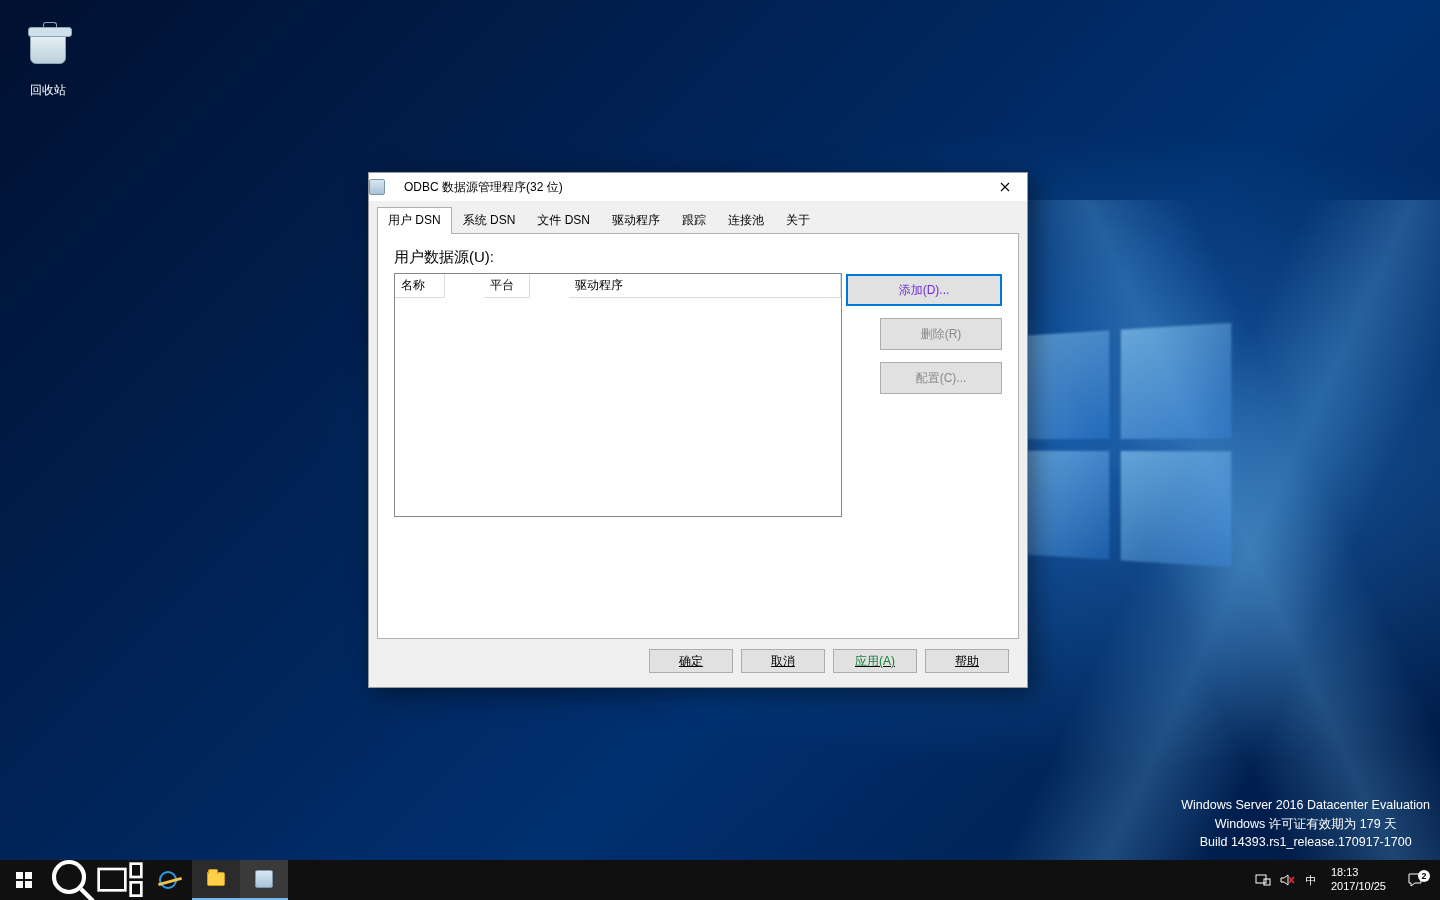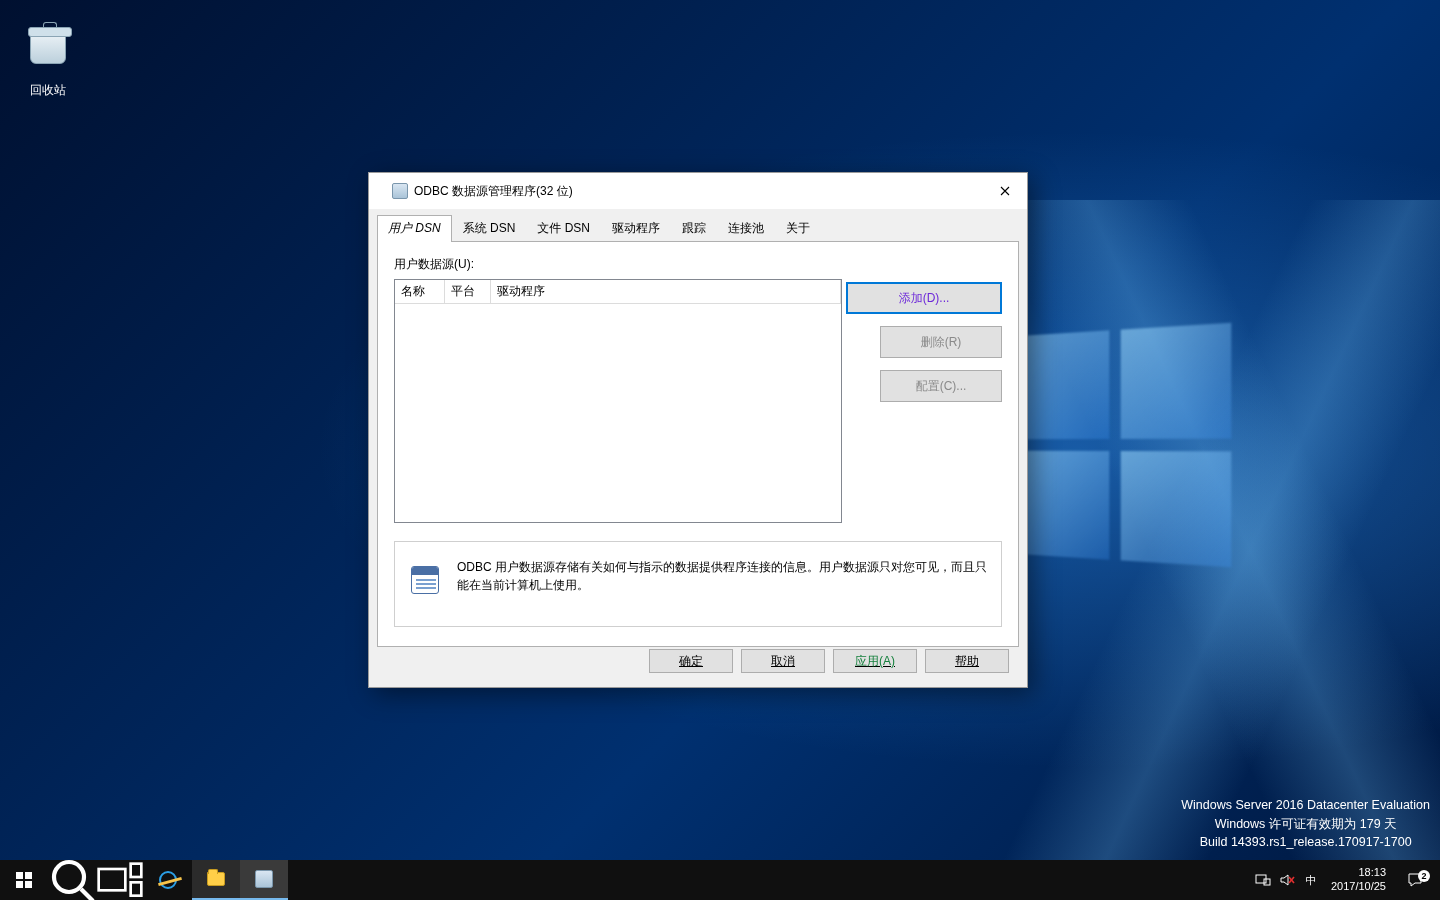--- a/index.html
+++ b/index.html
@@ -33,40 +33,40 @@
 
 
 .watermark { position: absolute; right: 10px; bottom: 48px; color: #fff; text-align: center; font-size: 12.5px; line-height: 1.5; }
 
 
 .dialog {
   position: absolute; left: 368px; top: 172px; width: 660px; height: 516px;
   background: #f0f0f0; border: 1px solid #9a9a9a; box-shadow: 6px 6px 24px rgba(0,0,0,0.45);
 }
 .titlebar {
-  height: 36px; background: #fff; display: flex; align-items: center; padding-left: 23px;
+  height: 28px; background: #fff; display: flex; align-items: center; padding-left: 0; gap: 13px;
 }
 .title-icon { width: 16px; height: 16px; margin-right: 6px; background: linear-gradient(#d9e6f2,#aac4d8); border:1px solid #7a96ac; border-radius:2px; display:inline-block; }
 .titlebar .title-text { font-size: 12px; color: #000; }
 .titlebar .close-btn { margin-left: auto; width: 44px; height: 28px; display:flex; align-items:center; justify-content:center; font-size:13px; color:#000; }
 
 .tabstrip { padding: 6px 8px 0 8px; display:flex; align-items:flex-end; border-bottom:none; }
 .tab {
   padding: 4px 10px 5px; font-size: 12px; color:#000; background:#f0f0f0;
   border:1px solid transparent; border-bottom:none; margin-right:0px; white-space:nowrap;
 }
-.tab.active { background:#fff; border-color:#b0b0b0; position:relative; z-index:2;font-style:italic; }
+.tab.active { background:#fff; border-color:#b0b0b0; position:relative; z-index:2; }
 .tabcontent {
   margin: -1px 8px 8px; background:#fff; border:1px solid #b0b0b0; height: 406px; padding: 14px 16px; position:relative;
 }
-.label { font-size:12px; color:#000; margin-bottom:6px; display:block; }
+.label { font-size:15px; color:#000; margin-bottom:6px; display:block; }
 .listbox {
   width: 448px; height: 244px; border:1px solid #828790; background:#fff; font-size:12px;
 }
-.listhdr { display:flex; }
+.listhdr { display:flex;gap:39px; }
 .listhdr span { padding:3px 6px; border-right:1px solid #dcdcdc; border-bottom:1px solid #dcdcdc; background:#fff; }
 .listhdr span:nth-child(1){ width:50px;} .listhdr span:nth-child(2){ width:46px;} .listhdr span:nth-child(3){ flex:1;}
 
 .sidebuttons { position:absolute; right:16px; top:40px; width:156px; display:flex; flex-direction:column; gap:12px; }
 .sidebuttons button {
   height:32px; font-size:12px; border:1px solid #adadad; background:#e1e1e1; color:#6d28d9;
 }
 .sidebuttons button.primary { border:2px solid #0078d7; }
 .sidebuttons button:disabled { color:#8a8a8a; background:#e1e1e1;margin-left:34px; }
 
@@ -86,21 +86,21 @@
 
 .taskbar {
   position:absolute; left:0; bottom:0; width:1440px; height:40px; background:#101010; display:flex; align-items:stretch;
 }
 .tb-item { width:48px; display:flex; align-items:center; justify-content:center; color:#fff; }
 .tb-item.running { background:#2b2b2b; border-bottom:2px solid #76b9ed; }
 .tb-item.active { background:#3a3a3a; border-bottom:2px solid #76b9ed; }
 .tb-spacer { flex:1; }
 .systray { display:flex; align-items:center; color:#fff; font-size:11px; padding-right:4px; }
 .systray .ico { width:24px; display:flex; justify-content:center; align-items:center; height:40px; }
-.clock { padding: 4px 8px; text-align:right; line-height:1.25; }
+.clock { padding: 4px 8px; text-align:left; line-height:1.25; }
 .notif { width:42px; display:flex; align-items:center; justify-content:center; position:relative; }
 .notif .badge { position:absolute; right:6px; bottom:6px; background:#fff; color:#000; font-size:9px; border-radius:8px; width:12px; height:12px; display:flex; align-items:center; justify-content:center; font-weight:bold;}
 
 
 .i-start { width:16px; height:16px; display:grid; grid-template-columns:1fr 1fr; grid-template-rows:1fr 1fr; gap:2px; }
 .i-start div{background:#fff;}
 .i-search svg, .i-task svg, .ico svg { width:16px; height:16px; }
 .ie-ring { width:18px; height:18px; border:2px solid #2b9fe6; border-radius:50%; position:relative; }
 .ie-ring::after{content:""; position:absolute; left:-3px; top:7px; width:24px; height:3px; background:#f6c34a; transform:rotate(-15deg);}
 .folder-ic{ width:18px; height:14px; background:#ffcf48; border:1px solid #c79b20; border-radius:0 2px 2px 2px; position:relative;}
@@ -163,26 +163,20 @@
           <span>驱动程序</span>
         </div>
       </div>
 
       <div class="sidebuttons">
         <button class="primary">添加(D)...</button>
         <button disabled="">删除(R)</button>
         <button disabled="">配置(C)...</button>
       </div>
 
-      <div class="infobox">
-        <div class="info-icon">
-            <div class="cal"></div>
-          </div>
-        <div>ODBC 用户数据源存储有关如何与指示的数据提供程序连接的信息。用户数据源只对您可见，而且只能在当前计算机上使用。</div>
-      </div>
     </div>
 
     <div class="dialog-buttons">
       <button>确定</button>
       <button>取消</button>
       <button disabled="">应用(A)</button>
       <button>帮助</button>
     </div>
   </div>
 

